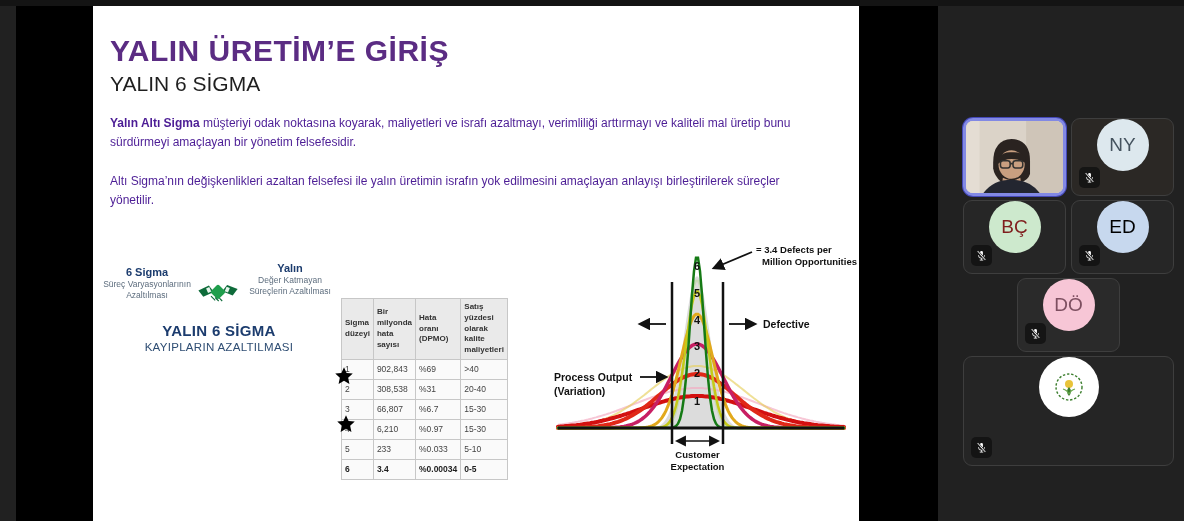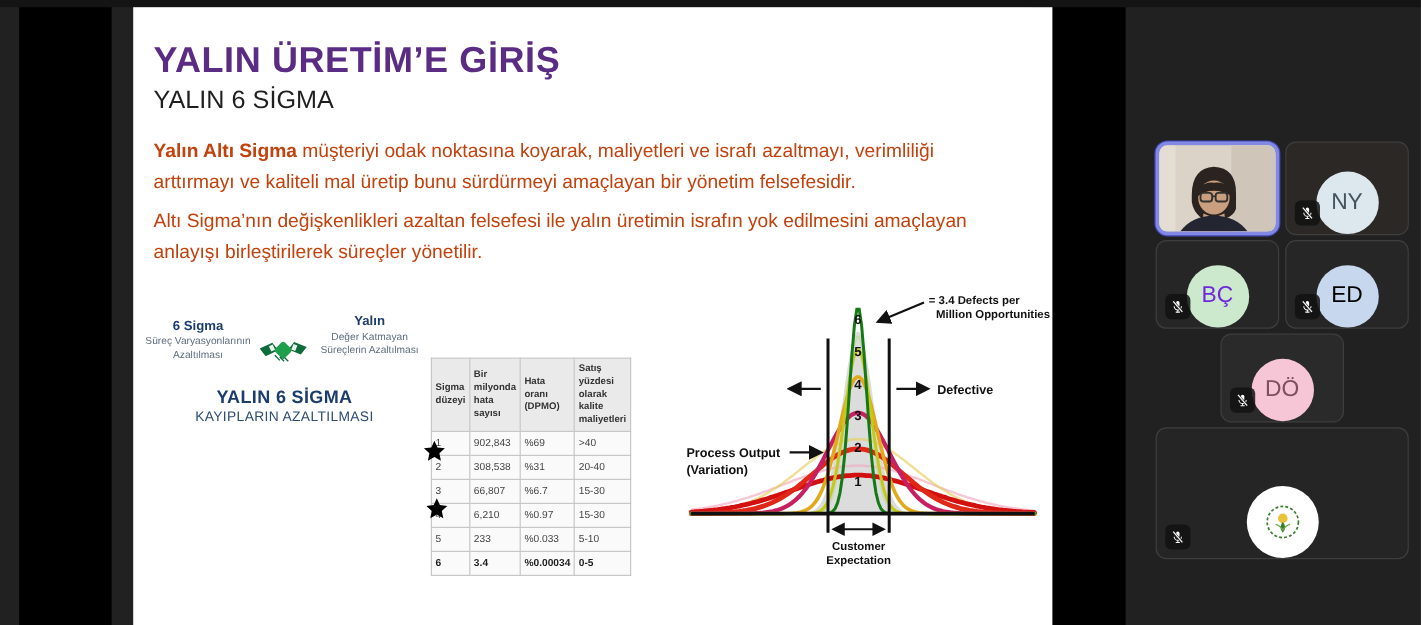--- a/index.html
+++ b/index.html
@@ -2,25 +2,25 @@
 <html><head>
 <meta charset="utf-8">
 <style>
   * { margin:0; padding:0; box-sizing:border-box; }
   body { background:#101010; font-family:"Liberation Sans", sans-serif; }
   #stage { position:relative; width:1184px; height:521px; background:#212121; overflow:hidden; }
   .topbar { position:absolute; left:0; top:0; width:1184px; height:6px; background:#141414; }
   .pillar { position:absolute; top:6px; height:515px; background:#000; }
   #pillar-left { left:16px; width:77px; }
   #pillar-right { left:859px; width:79px; }
-  #slide { position:absolute; left:111px; top:6px; width:766px; height:515px; background:#ffffff; }
+  #slide { position:absolute; left:93px; top:6px; width:766px; height:515px; background:#ffffff; }
 
   .slide-title { position:absolute; left:17px; top:28px; font-size:30px; font-weight:bold; color:#5b2c83; letter-spacing:.5px; }
   .slide-subtitle { position:absolute; left:17px; top:66px; font-size:21px; color:#1f1f1f; }
-  .para { position:absolute; left:17px; width:700px; font-size:16px; line-height:1.62; color:#c2410c; }
+  .para { position:absolute; left:17px; width:700px; font-size:12px; line-height:1.62; color:#4c1d95; }
   #para1 { top:108px; } #para2 { top:166px; }
 
   
   #venn { position:absolute; left:4px; top:252px; width:244px; }
   #venn .row { display:flex; align-items:flex-start; }
   .venn-col { text-align:center; }
   .venn-title { font-size:11px; font-weight:bold; color:#1c3c6e; }
   .venn-sub { font-size:8.5px; line-height:1.3; color:#5d6d7e; margin-top:1px; }
   #venn-left { width:100px; padding-top:8px; }
   #venn-right { width:98px; padding-top:4px; }
@@ -40,21 +40,21 @@
   #star-row56 { left:-5px; top:116px; }
   #legend { position:absolute; left:260px; top:437px; }
   .legend-row { display:flex; align-items:center; height:19px; }
   .legend-row .star { position:static; width:16px; height:16px; margin-right:9px; }
   .legend-label { font-size:9.5px; color:#555; }
 
   
   #bellchart { position:absolute; left:457px; top:222px; }
 
   
-  .tile { position:absolute; background:#262626; border:1px solid #3e3e3e; border-radius:9px; display:flex; align-items:flex-end; justify-content:center; }
+  .tile { position:absolute; background:#262626; border:1px solid #3e3e3e; border-radius:9px; display:flex; align-items:flex-start; justify-content:center; }
   #tile-speaker { left:963px; top:118px; width:103px; height:78px; border:3px solid #8289e4; box-shadow:0 0 0 1px #4549b8; border-radius:10px; overflow:hidden; padding:0; background:#d8cfc5; }
   #tile-ny { left:1071px; top:118px; width:103px; height:78px; background:#2b2825; }
   #tile-bc { left:963px; top:200px; width:103px; height:74px; }
   #tile-ed { left:1071px; top:200px; width:103px; height:74px; }
   #tile-do { left:1017px; top:278px; width:103px; height:74px; background:#2a2a2a; }
   #tile-logo { left:963px; top:356px; width:211px; height:110px; background:#252525; }
   .avatar { width:52px; height:52px; border-radius:50%; display:flex; align-items:center; justify-content:center; font-size:19px; font-weight:500; }
   .mic-badge { position:absolute; left:7px; bottom:7px; width:21px; height:21px; background:rgba(18,18,18,.85); border-radius:5px; display:flex; align-items:center; justify-content:center; }
   .logo-circle { width:60px; height:60px; background:#fff; border-radius:50%; display:flex; align-items:center; justify-content:center; }
   #speaker-video { width:100%; height:100%; display:block; }
@@ -237,21 +237,21 @@
   <div class="tile" id="tile-ny">
     <div class="avatar" style="background: rgb(221, 232, 238); color: rgb(69, 83, 95);">NY</div>
     <div class="mic-badge">
         <svg width="13" height="13">
           <use href="#micoff-sym" width="13" height="13"></use>
         </svg>
       </div>
   </div>
 
   <div class="tile" id="tile-bc">
-    <div class="avatar" style="background: rgb(205, 233, 205); color: #6d28d9;">BÇ</div>
+    <div class="avatar" style="background: rgb(205, 233, 205); color: #7f1d1d;">BÇ</div>
     <div class="mic-badge">
         <svg width="13" height="13">
           <use href="#micoff-sym" width="13" height="13"></use>
         </svg>
       </div>
   </div>
 
   <div class="tile" id="tile-ed">
     <div class="avatar" style="background: rgb(199, 216, 238); color: #000000;">ED</div>
     <div class="mic-badge">

